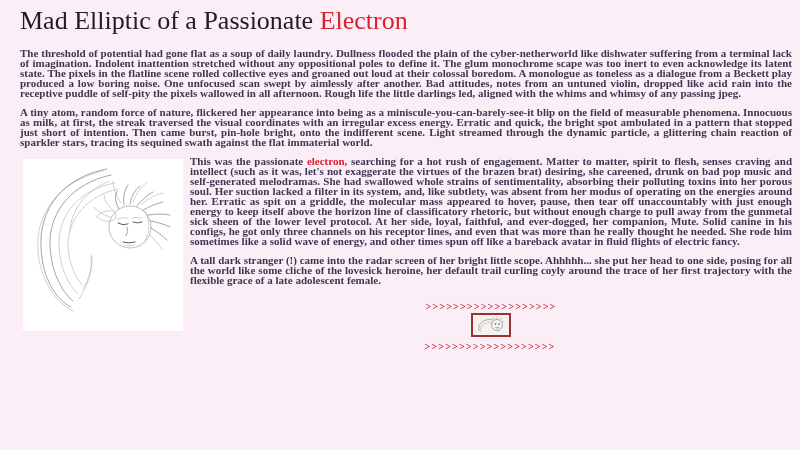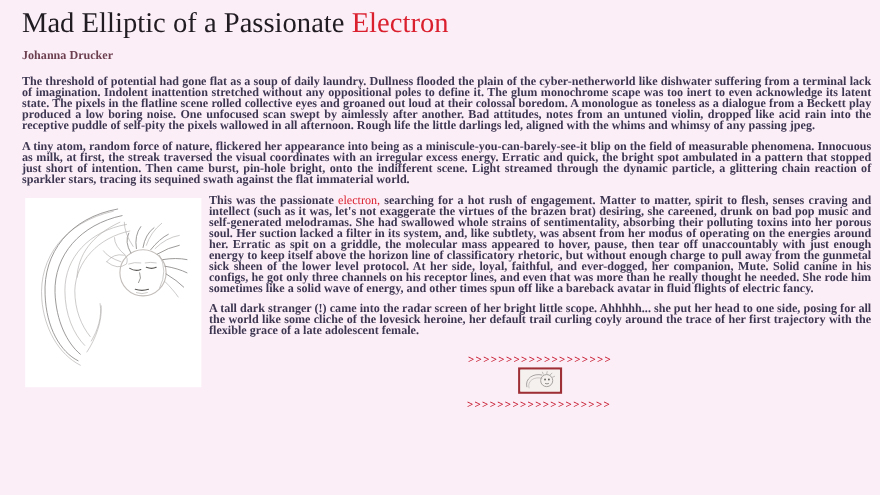--- a/index.html
+++ b/index.html
@@ -21,21 +21,21 @@
     margin:9px 0 0 0;font-size:11px;line-height:10px;font-weight:bold;
     color:var(--body-text);text-align:justify;
   }
   p.first{margin-top:12px;}
   .wrapzone{margin-top:7px;}
   .figure{
     float:left;width:160px;height:172px;background:#ffffff;
     margin:3px 7px 4px 3px;
   }
   .figure svg{display:block;width:100%;height:100%;}
-  .accent-inline{color:var(--accent-red);font-weight:normal;}
+  .accent-inline{color:var(--accent-red);font-weight:bold;}
   .navblock{margin-left:168px;margin-top:17px;text-align:center;}
   .arrows{
     font-size:10px;font-weight:bold;color:var(--arrow-red);
     letter-spacing:1.2px;line-height:9px;white-space:nowrap;
   }
   .thumb{
     display:inline-block;border:2px solid var(--thumb-border);
     background:#ffffff;margin:2px 0 1px 0;line-height:0;
   }
   .thumb svg{display:block;width:36px;height:20px;}
@@ -43,21 +43,20 @@
   .sketch-faint{fill:none;stroke:#b3b0ae;stroke-width:0.6;stroke-linecap:round;}
   .sketch-dark{fill:none;stroke:#5c5a58;stroke-width:1;stroke-linecap:round;}
 </style>
 </head>
 <body>
 
 <div class="page">
 
   <h1 class="title"><span>Mad Elliptic of a Passionate </span><span class="accent">Electron</span></h1>
 
-  <div class="byline">Johanna Drucker</div>
 
   <p class="body first">The threshold of potential had gone flat as a soup of daily laundry. Dullness flooded the plain of the cyber-netherworld like dishwater suffering from a terminal lack of imagination. Indolent inattention stretched without any oppositional poles to define it. The glum monochrome scape was too inert to even acknowledge its latent state. The pixels in the flatline scene rolled collective eyes and groaned out loud at their colossal boredom. A monologue as toneless as a dialogue from a Beckett play produced a low boring noise. One unfocused scan swept by aimlessly after another. Bad attitudes, notes from an untuned violin, dropped like acid rain into the receptive puddle of self-pity the pixels wallowed in all afternoon. Rough life the little darlings led, aligned with the whims and whimsy of any passing jpeg.</p>
   <p class="body">A tiny atom, random force of nature, flickered her appearance into being as a miniscule-you-can-barely-see-it blip on the field of measurable phenomena. Innocuous as milk, at first, the streak traversed the visual coordinates with an irregular excess energy. Erratic and quick, the bright spot ambulated in a pattern that stopped just short of intention. Then came burst, pin-hole bright, onto the indifferent scene. Light streamed through the dynamic particle, a glittering chain reaction of sparkler stars, tracing its sequined swath against the flat immaterial world.</p>
 
   <div class="wrapzone">
 
     <span class="figure">
       <svg viewBox="0 0 160 172" xmlns="http://www.w3.org/2000/svg">
         <rect x="0" y="0" width="160" height="172" fill="#ffffff"></rect>
 

